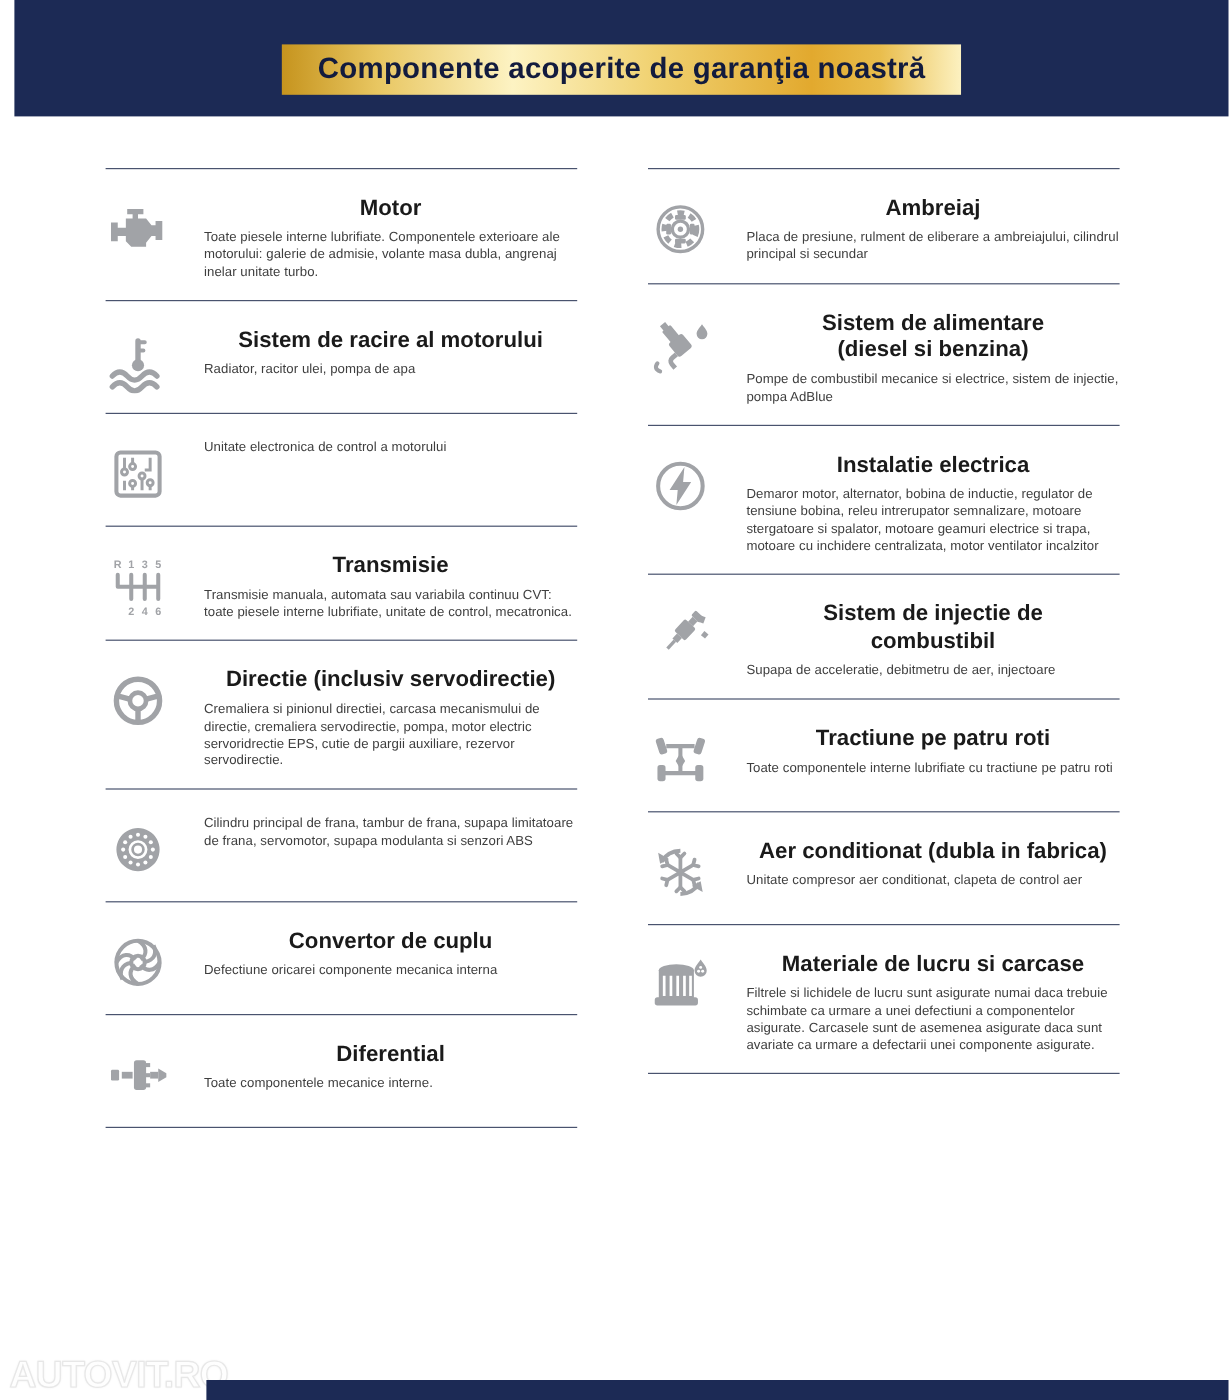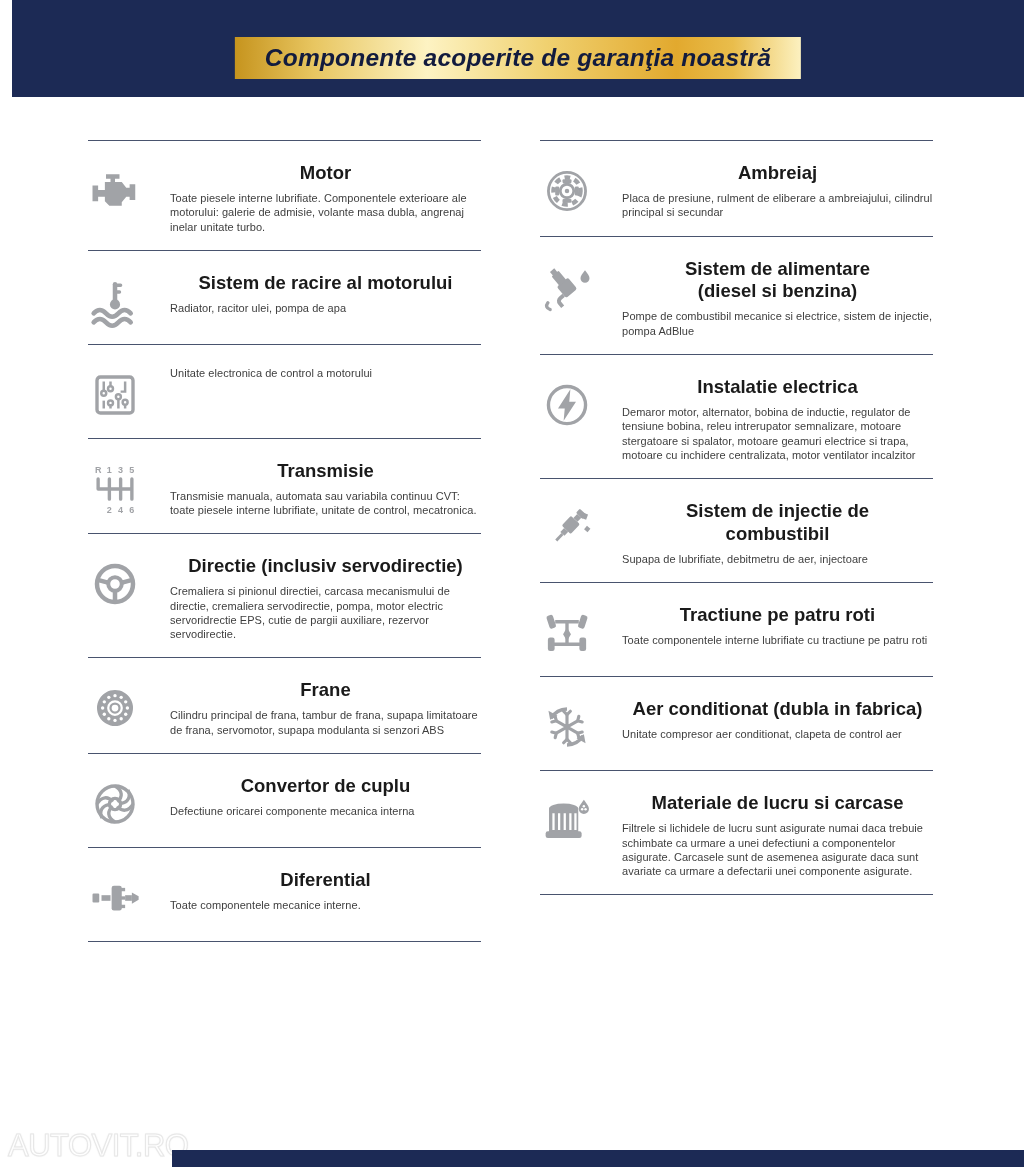--- a/index.html
+++ b/index.html
@@ -1,35 +1,35 @@
 <!DOCTYPE html>
 <html><head>
 <meta charset="utf-8">
 <style>
   html,body{margin:0;padding:0;background:#fff;}
   .page{position:relative;width:1024px;height:1167px;background:#ffffff;overflow:hidden;
         font-family:"Liberation Sans","DejaVu Sans",sans-serif;}
   
-  .header{position:absolute;top:0;left:12px;right:0;height:97px;background:#1c2a55;font-style:italic;}
+  .header{position:absolute;top:0;left:12px;right:0;height:97px;background:#1c2a55;}
   .banner{position:absolute;top:37px;left:50%;transform:translateX(-50%);
           height:42px;line-height:42px;padding:0 30px;white-space:nowrap;
           background:linear-gradient(90deg,#c6941e 0%,#e8c661 14%,#fdf3c3 34%,#f0d170 55%,#e2a92e 78%,#e9bd4c 88%,#fcf1c0 100%);}
   .banner-title{font-size:24.5px;font-weight:bold;color:#121b3e;letter-spacing:.2px;}
   
   .col{position:absolute;top:140px;width:393px;border-top:1.5px solid #49536e;}
   .col-left{left:88px;}
   .col-right{left:540px;}
   .item{display:flex;align-items:flex-start;padding:21px 0 16px;border-bottom:1.5px solid #49536e;}
   .icon{width:54px;height:54px;flex:0 0 54px;margin-right:28px;margin-top:2px;color:#a1a3a7;}
   .icon svg{width:100%;height:100%;display:block;}
   .txt{flex:1;min-width:0;}
   .ititle{margin:0 0 6px;font-size:18.5px;font-weight:bold;color:#1a1a1a;line-height:1.24;white-space:pre-line;text-align:center;}
   .idesc{margin:0;font-size:11px;color:#3e3e3e;line-height:1.3;letter-spacing:.05px;}
   
-  .watermark{position:absolute;left:8px;bottom:3px;font-size:31px;font-weight:normal;letter-spacing:-.5px;
+  .watermark{position:absolute;left:8px;bottom:3px;font-size:31px;font-weight:bold;letter-spacing:-.5px;
              color:#fefefe;-webkit-text-stroke:1px #e7e7e7;text-shadow:0 0 2px #e2e2e2;}
   .footer-bar{position:absolute;left:172px;right:0;bottom:0;height:17px;background:#1c2a55;}
 </style>
 </head>
 <body>
 
 <div class="page">
   <header class="header">
     <div class="banner">
       <span class="banner-title">Componente acoperite de garanţia noastră</span>
@@ -143,21 +143,20 @@
               <circle cx="14.5" cy="18.5" r="1.5"></circle>
               <circle cx="18.5" cy="14.5" r="1.5"></circle>
               <circle cx="24" cy="13" r="1.5"></circle>
               <circle cx="29.5" cy="14.5" r="1.5"></circle>
               <circle cx="33.5" cy="18.5" r="1.5"></circle>
             </g>
             <path stroke="#fff" stroke-width="3" d="M9.5 13.5L16 5.5"></path>
           </svg>
         </div>
     <div class="txt">
-      <h3 class="ititle">Frane</h3>
       <p class="idesc">Cilindru principal de frana, tambur de frana, supapa limitatoare de frana, servomotor, supapa modulanta si senzori ABS</p>
     </div>
   </article>
 
   <article class="item">
     <div class="icon">
           <svg viewBox="0 0 48 48" fill="none" stroke="currentColor" stroke-width="3">
             <circle cx="24" cy="24" r="16"></circle>
             <circle cx="24" cy="24" r="5"></circle>
             <path d="M24 8c7 4 7 10 2 14M40 24c-4 7-10 7-14 2M24 40c-7-4-7-10-2-14M8 24c4-7 10-7 14-2M35.5 11.5c3 6 0 11-6 12M12.5 36.5c-3-6 0-11 6-12"></path>
@@ -255,21 +254,21 @@
               <rect x="21.5" y="25" width="5" height="5"></rect>
               <rect x="22.75" y="30" width="2.5" height="8"></rect>
             </g>
             <rect x="37" y="10" width="5" height="5" fill="currentColor" transform="rotate(20 39.5 12.5)"></rect>
             <rect x="40" y="22" width="4" height="4" fill="currentColor" transform="rotate(40 42 24)"></rect>
           </svg>
         </div>
     <div class="txt">
       <h3 class="ititle">Sistem de injectie de
 combustibil</h3>
-      <p class="idesc">Supapa de lubrifiate, debitmetru de aer, injectoare</p>
+      <p class="idesc">Supapa de acceleratie, debitmetru de aer, injectoare</p>
     </div>
   </article>
 
   <article class="item">
     <div class="icon">
           <svg viewBox="0 0 48 48">
             <g fill="currentColor">
               <rect x="7" y="8" width="6" height="12" rx="2" transform="rotate(-18 10 14)"></rect>
               <rect x="35" y="8" width="6" height="12" rx="2" transform="rotate(18 38 14)"></rect>
               <rect x="7" y="28" width="6" height="12" rx="2"></rect>

